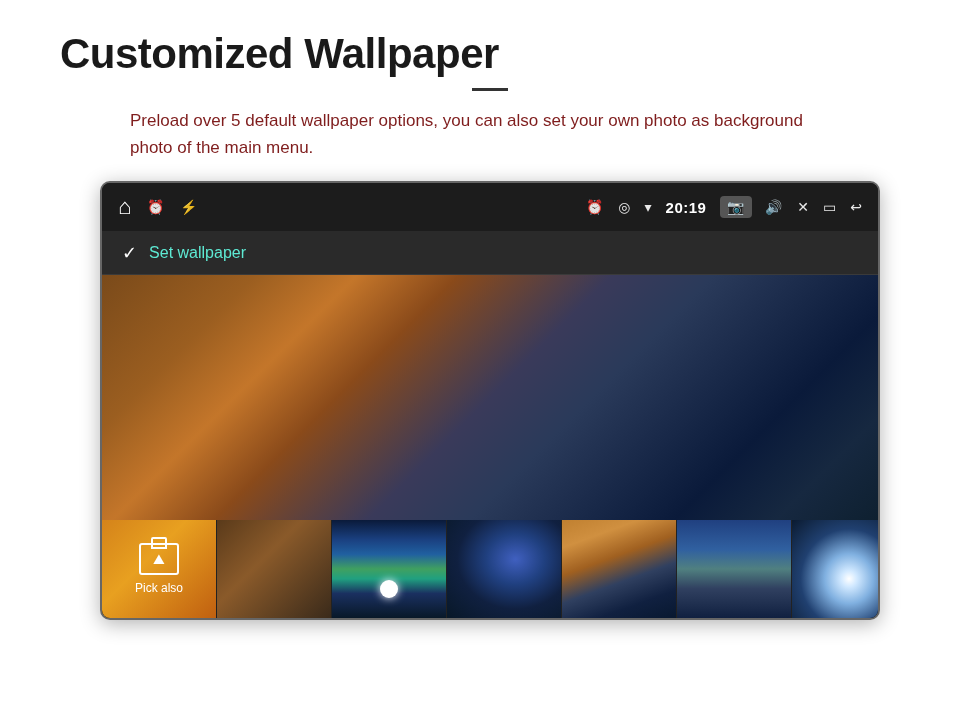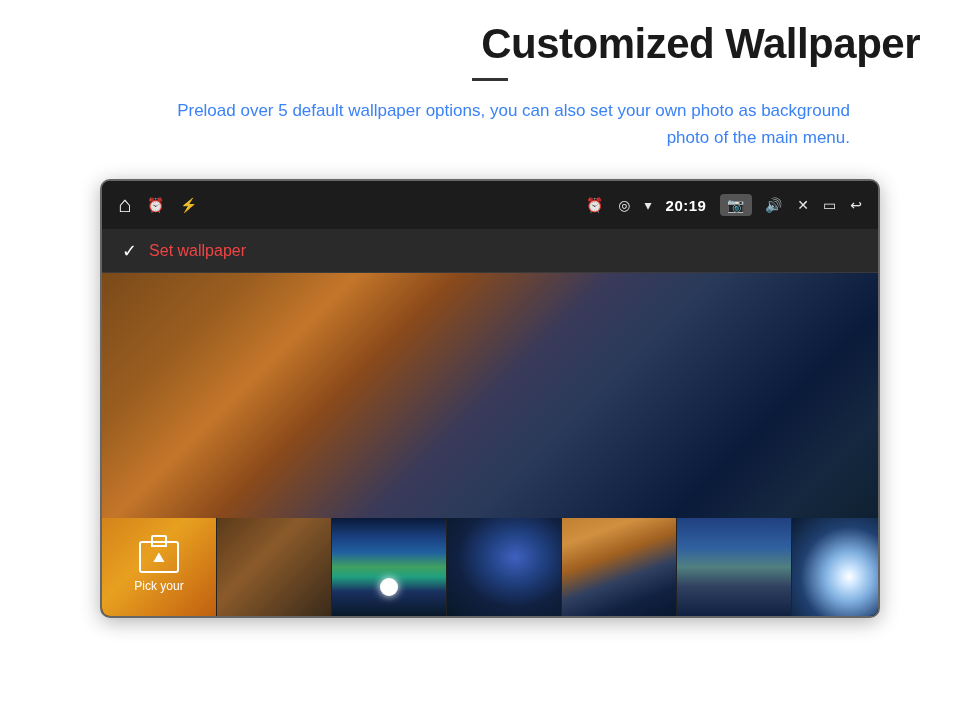--- a/index.html
+++ b/index.html
@@ -9,46 +9,46 @@
       height: 726px;
       background: #ffffff;
       font-family: Arial, sans-serif;
       overflow: hidden;
       display: flex;
       flex-direction: column;
       align-items: center;
     }
 
     .header-section {
-      text-align: right;
-      padding: 20px 60px 16px;
+      text-align: left;
+      padding: 30px 60px 16px;
       width: 100%;
     }
 
     .page-title {
       font-size: 42px;
       font-weight: 900;
       color: #1a1a1a;
       letter-spacing: -0.5px;
       margin-bottom: 10px;
     }
 
     .title-divider {
       width: 36px;
       height: 3px;
       background: #333;
       margin: 0 auto 16px;
     }
 
     .subtitle {
       font-size: 17px;
-      color: #3b82f6;
+      color: #7f1d1d;
       line-height: 1.6;
       max-width: 720px;
-      margin: 12px auto;
+      margin: 4px auto;
     }
 
     .device-container {
       width: 780px;
       margin: 0 auto;
       border-radius: 10px;
       overflow: hidden;
       border: 2px solid #666;
       background: #1a1a1a;
       box-shadow: 0 4px 20px rgba(0,0,0,0.3);
@@ -112,21 +112,21 @@
       border-bottom: 1px solid #3a3a3a;
     }
 
     .check-icon {
       font-size: 18px;
       color: white;
     }
 
     .set-wallpaper-label {
       font-size: 16px;
-      color: #ef4444;
+      color: #5eead4;
     }
 
     
     .wallpaper-preview {
       width: 100%;
       height: 245px;
       background: linear-gradient(135deg,
         #7a4a1a 0%,
         #9b5e20 15%,
         #c4762a 25%,
@@ -294,21 +294,21 @@
   </div>
 
   <div class="wallpaper-preview"></div>
 
   <div class="thumbnail-strip">
 
     <div class="thumb thumb-pick">
       <div class="pick-icon">
         <span class="pick-icon-mountain">⛰</span>
       </div>
-      <span class="pick-label">Pick your</span>
+      <span class="pick-label">Pick also</span>
     </div>
 
     <div class="thumb thumb-2"></div>
 
     <div class="thumb thumb-3">
       <div class="thumb-3-aurora"></div>
     </div>
 
     <div class="thumb thumb-4"></div>
 

